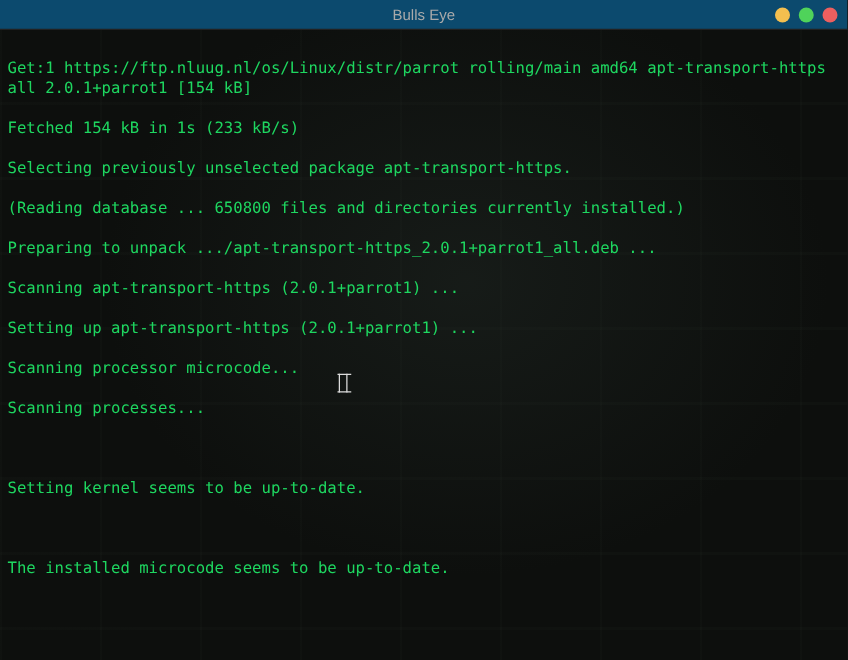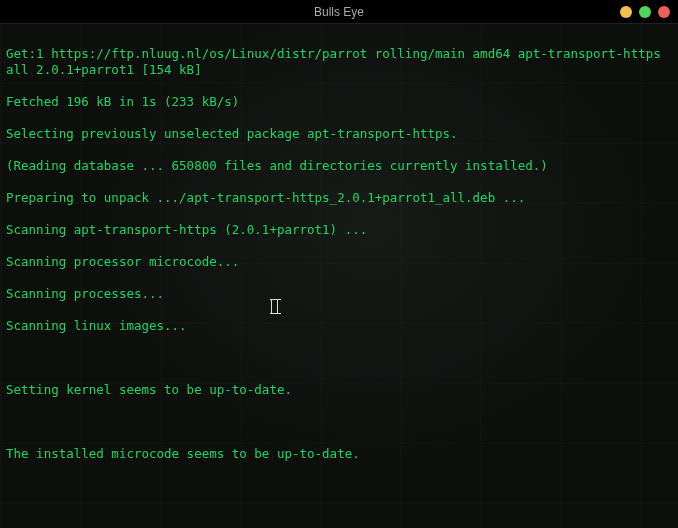--- a/index.html
+++ b/index.html
@@ -6,21 +6,21 @@
   body{
     width:678px;height:528px;
     background:#1a1a1a;
     font-family:"DejaVu Sans Mono","Liberation Mono",monospace;
     font-size:12.5px;
     line-height:16px;
     overflow:hidden;
     color:#00ff7f;
   }
   .titlebar{
-    height:24px;background:#000000;
+    height:24px;background:#0c4a6e;
     display:flex;align-items:center;justify-content:center;
     position:relative;
     border-bottom:1px solid #222;
     text-align:center;
   }
   .titlebar-title{color:#aaa;font-size:12px;font-family:sans-serif;}
   .traffic{position:absolute;right:8px;top:0;height:24px;display:flex;align-items:center;gap:7px;}
   .dot{width:12px;height:12px;border-radius:6px;display:inline-block;}
   .dot.y{background:#f4bf4f;}
   .dot.g{background:#4fd35a;}
@@ -59,28 +59,28 @@
   <span class="titlebar-title">Bulls Eye</span>
   <div class="traffic">
     <span class="dot y"></span>
     <span class="dot g"></span>
     <span class="dot r"></span>
   </div>
 </div>
 
 <div class="term">
 <div class="line">Get:1 https://ftp.nluug.nl/os/Linux/distr/parrot rolling/main amd64 apt-transport-https all 2.0.1+parrot1 [154 kB]</div>
-<div class="line">Fetched 196 kB in 1s (233 kB/s)</div>
+<div class="line">Fetched 154 kB in 1s (233 kB/s)</div>
 <div class="line">Selecting previously unselected package apt-transport-https.</div>
 <div class="line">(Reading database ... 650800 files and directories currently installed.)</div>
 <div class="line">Preparing to unpack .../apt-transport-https_2.0.1+parrot1_all.deb ...</div>
 <div class="line">Scanning apt-transport-https (2.0.1+parrot1) ...</div>
+<div class="line">Setting up apt-transport-https (2.0.1+parrot1) ...</div>
 <div class="line">Scanning processor microcode...</div>
 <div class="line">Scanning processes...</div>
-<div class="line">Scanning linux images...</div>
 <div class="line">&nbsp;</div>
 <div class="line">Setting kernel seems to be up-to-date.</div>
 <div class="line">&nbsp;</div>
 <div class="line">The installed microcode seems to be up-to-date.</div>
 <div class="line">&nbsp;</div>
 
 
 
 
 

